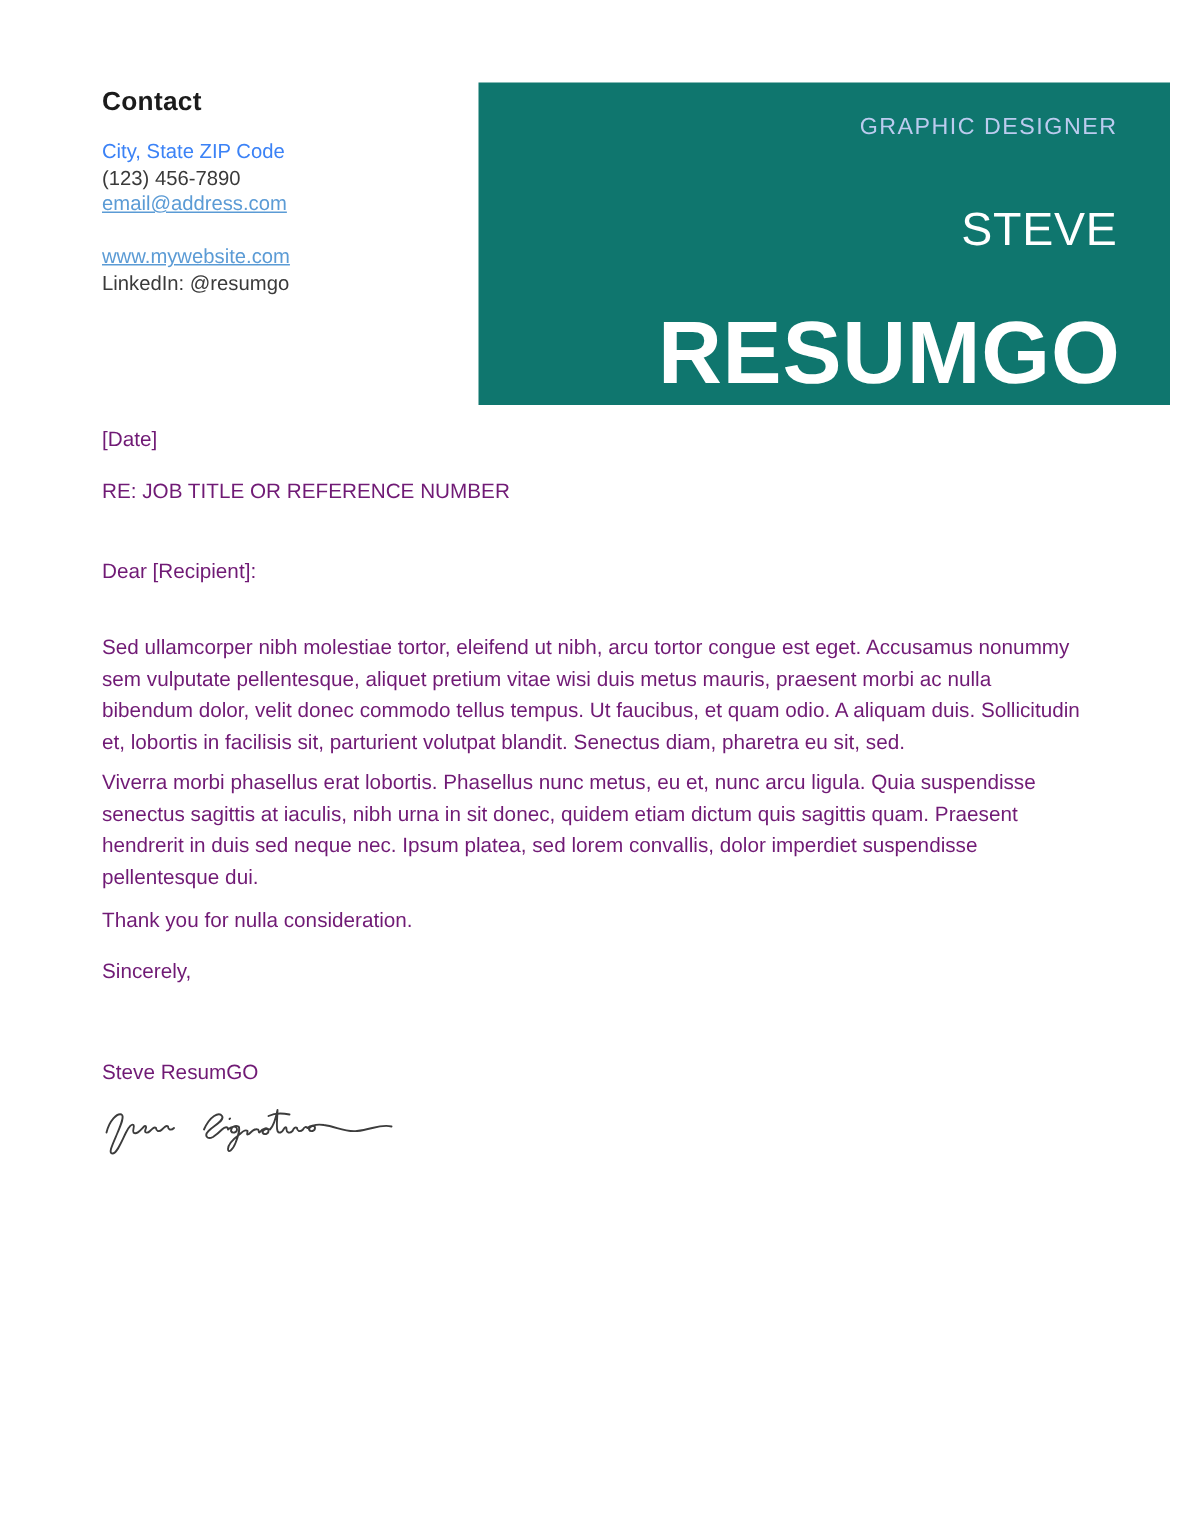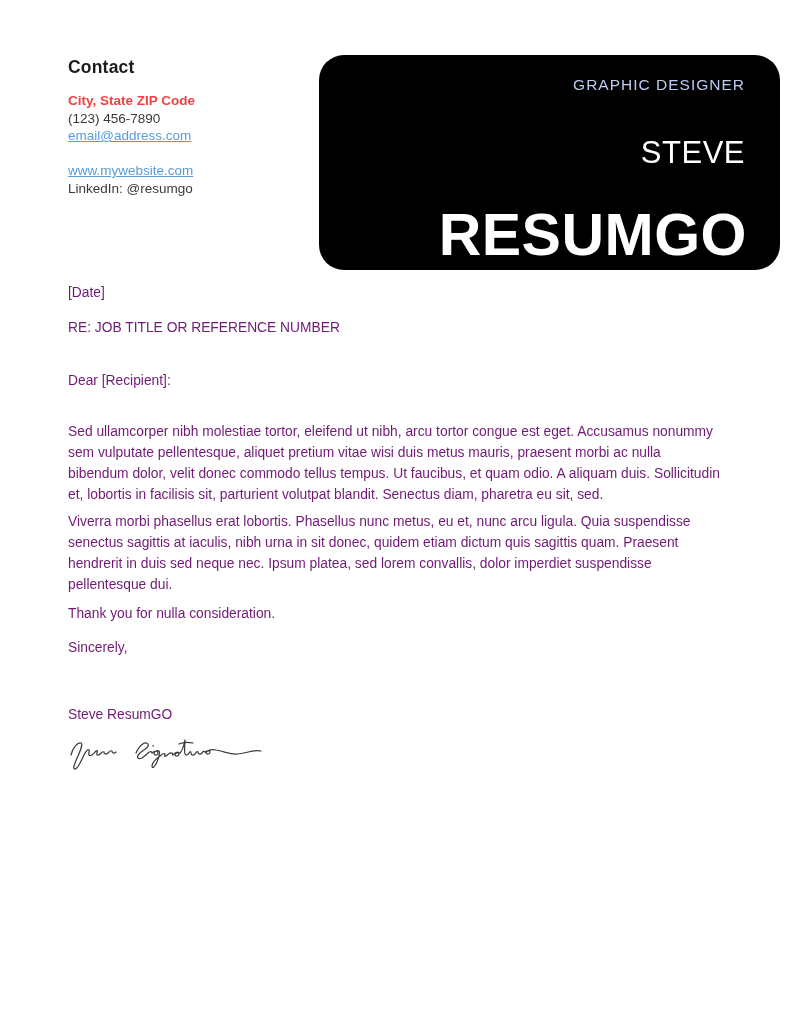--- a/index.html
+++ b/index.html
@@ -29,21 +29,21 @@
     font-weight:bold;
     color:#1b1b1b;
     margin:0 0 14px 0;
     letter-spacing:0.2px;
   }
   .contact-line{
     font-size:13.5px;
     line-height:17.5px;
     color:#3a3a3a;
   }
-  .contact-line.bold{font-weight:bold;color:#ef4444;}
+  .contact-line.bold{font-weight:normal;color:#3b82f6;}
   .contact-line.spacer{height:17.5px;}
   .contact-link{
     text-decoration:underline;
     cursor:pointer;
     margin-top:44px;
   }
   
   .banner{
     position:absolute;
     left:319px;
@@ -123,21 +123,21 @@
     <div class="contact-line">
       <span class="contact-link" style="color: rgb(91, 155, 213);">email@address.com</span>
     </div>
     <div class="contact-line spacer"></div>
     <div class="contact-line">
       <span class="contact-link" style="color: rgb(91, 155, 213);">www.mywebsite.com</span>
     </div>
     <div class="contact-line">LinkedIn: @resumgo</div>
   </div>
 
-  <div class="banner" style="background-color: #000000; border-radius: 25px;">
+  <div class="banner" style="background-color: #0f766e;">
     <div class="banner-role" style="color: rgb(188, 203, 239);">GRAPHIC DESIGNER</div>
     <div class="banner-first" style="color: rgb(255, 255, 255);">STEVE</div>
     <div class="banner-last" style="color: rgb(255, 255, 255); margin-top: 17px;">RESUMGO</div>
   </div>
 
   <div class="letter" style="color: #701a75;">
     <p class="date">[Date]</p>
     <p class="subject">RE: JOB TITLE OR REFERENCE NUMBER</p>
     <p class="salutation">Dear [Recipient]:</p>
     <p class="para1">Sed ullamcorper nibh molestiae tortor, eleifend ut nibh, arcu tortor congue est eget. Accusamus nonummy sem vulputate pellentesque, aliquet pretium vitae wisi duis metus mauris, praesent morbi ac nulla bibendum dolor, velit donec commodo tellus tempus. Ut faucibus, et quam odio. A aliquam duis. Sollicitudin et, lobortis in facilisis sit, parturient volutpat blandit. Senectus diam, pharetra eu sit, sed.</p>

